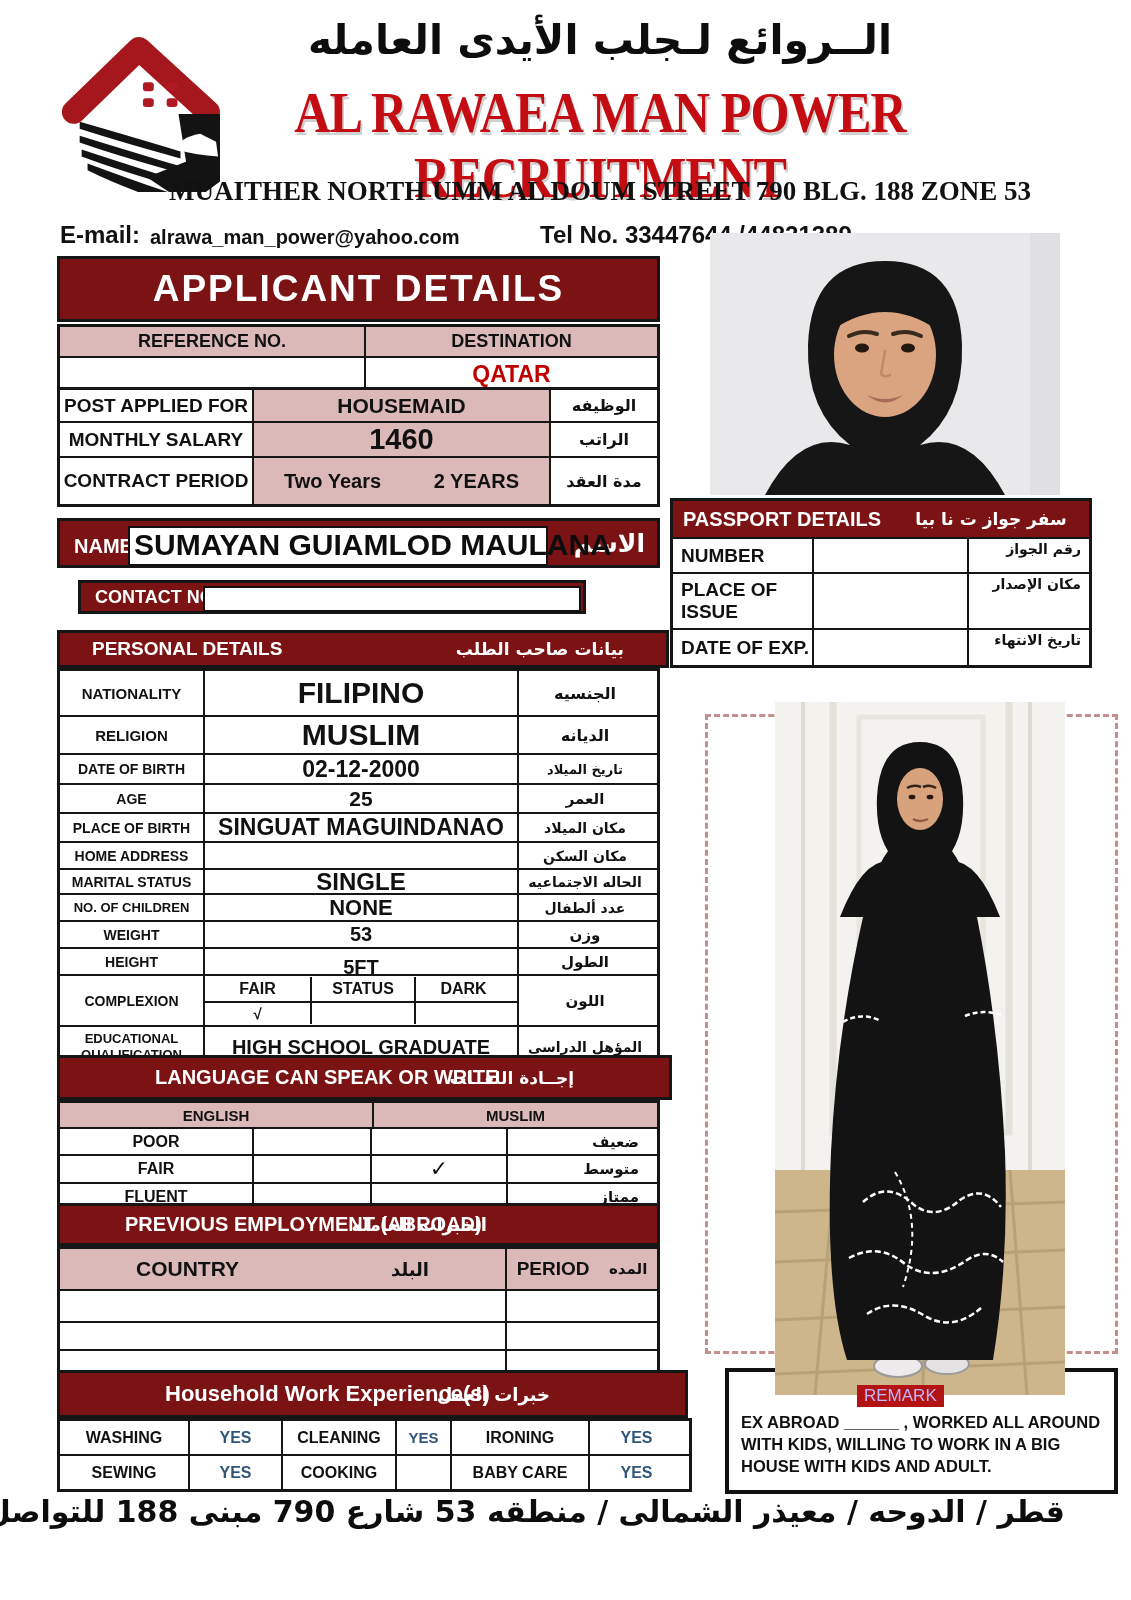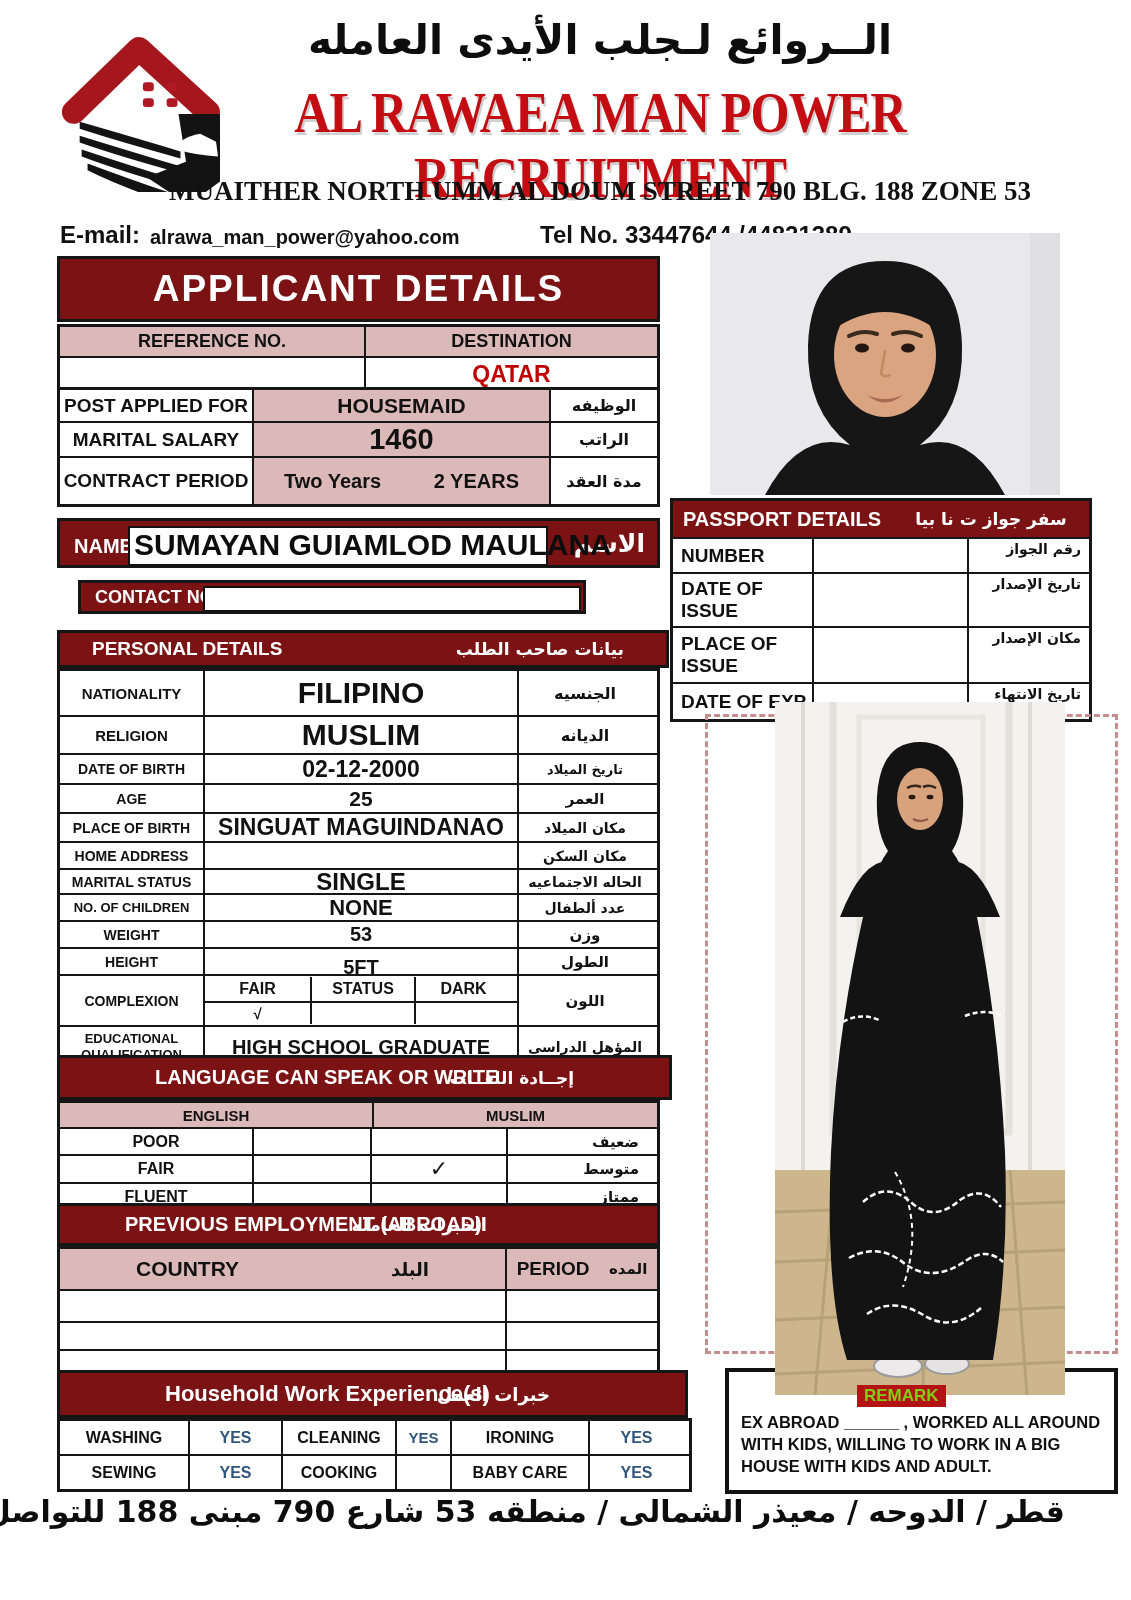--- a/index.html
+++ b/index.html
@@ -13,21 +13,21 @@
   .r:first-child{border-top:none;}
   .c{border-left:2px solid #161616;display:flex;align-items:center;justify-content:center;
      box-sizing:border-box;overflow:hidden;}
   .c:first-child{border-left:none;}
   .pink{background:#dcb9b9;}
   .redbar{position:absolute;box-sizing:border-box;background:#7b1315;border:3px solid #161616;
           color:#fff;display:flex;align-items:center;font-weight:bold;}
   .title-red{color:#c40d12;font-family:"Liberation Serif",serif;font-weight:bold;}
   .yes{color:#31567a;font-weight:bold;}
   .qatar{color:#c00000;font-weight:bold;}
-  .chipred{background:#b31312;color:#84cc16;font-weight:bold;}
+  .chipred{background:#b31312;color:#c4b5fd;font-weight:normal;}
   .photo-frame{position:absolute;overflow:hidden;}
 </style>
 </head>
 <body>
 
 <div class="page">
 
   <div class="abs" style="left:52px;top:30px;width:168px;height:162px;">
     <svg width="168" height="162" viewBox="0 0 170 162">
       <path d="M22,82 L88,18 L158,82" fill="none" stroke="#a5161d" stroke-width="24" stroke-linecap="round" stroke-linejoin="round"></path>
@@ -72,21 +72,21 @@
     </div>
   </div>
 
   <div class="t" style="left:57px;top:387px;width:603px;">
     <div class="r" style="height:31px;">
       <div class="c" style="width:192px;font-size:19px;">POST APPLIED FOR</div>
       <div class="c pink" style="width:297px;font-size:21px;">HOUSEMAID</div>
       <div class="c ar" style="width:108px;font-size:16px;">الوظيفه</div>
     </div>
     <div class="r" style="height:33px;">
-      <div class="c" style="width:192px;font-size:19px;">MARITAL SALARY</div>
+      <div class="c" style="width:192px;font-size:19px;">MONTHLY SALARY</div>
       <div class="c pink" style="width:297px;font-size:29px;">1460</div>
       <div class="c ar" style="width:108px;font-size:16px;">الراتب</div>
     </div>
     <div class="r" style="height:46px;">
       <div class="c" style="width:192px;font-size:19px;">CONTRACT PERIOD</div>
       <div class="c pink" style="width:297px;justify-content:space-between;padding:0 30px;">
         <span style="font-size:20px;">Two Years</span>
         <span style="font-size:20px;">2 YEARS</span>
       </div>
       <div class="c ar" style="width:108px;font-size:16px;">مدة العقد</div>
@@ -293,25 +293,20 @@
 
   <div class="t" style="left:670px;top:498px;width:422px;">
     <div class="r" style="height:36px;background:#7b1315;color:#fff;">
       <div class="c" style="width:220px;justify-content:flex-start;padding-left:10px;font-size:20px;border-left:none;">PASSPORT DETAILS</div>
       <div class="c ar" style="width:196px;font-size:17px;border-left:none;">سفر جواز ت نا بيا</div>
     </div>
     <div class="r" style="height:33px;">
       <div class="c" style="width:139px;justify-content:flex-start;padding-left:8px;font-size:19px;">NUMBER</div>
       <div class="c" style="width:155px;"></div>
       <div class="c ar" style="width:122px;align-items:flex-start;justify-content:flex-end;padding:2px 8px 0 0;font-size:14px;">رقم الجواز</div>
-    </div>
-    <div class="r" style="height:52px;">
-      <div class="c" style="width:139px;justify-content:flex-start;padding-left:8px;font-size:19px;text-align:left;">DATE OF ISSUE</div>
-      <div class="c" style="width:155px;"></div>
-      <div class="c ar" style="width:122px;align-items:flex-start;justify-content:flex-end;padding:2px 8px 0 0;font-size:14px;">تاريخ الإصدار</div>
     </div>
     <div class="r" style="height:54px;">
       <div class="c" style="width:139px;justify-content:flex-start;padding-left:8px;font-size:19px;text-align:left;">PLACE OF ISSUE</div>
       <div class="c" style="width:155px;"></div>
       <div class="c ar" style="width:122px;align-items:flex-start;justify-content:flex-end;padding:2px 8px 0 0;font-size:14px;">مكان الإصدار</div>
     </div>
     <div class="r" style="height:35px;">
       <div class="c" style="width:139px;justify-content:flex-start;padding-left:8px;font-size:19px;">DATE OF EXP.</div>
       <div class="c" style="width:155px;"></div>
       <div class="c ar" style="width:122px;align-items:flex-start;justify-content:flex-end;padding:2px 8px 0 0;font-size:14px;">تاريخ الانتهاء</div>

